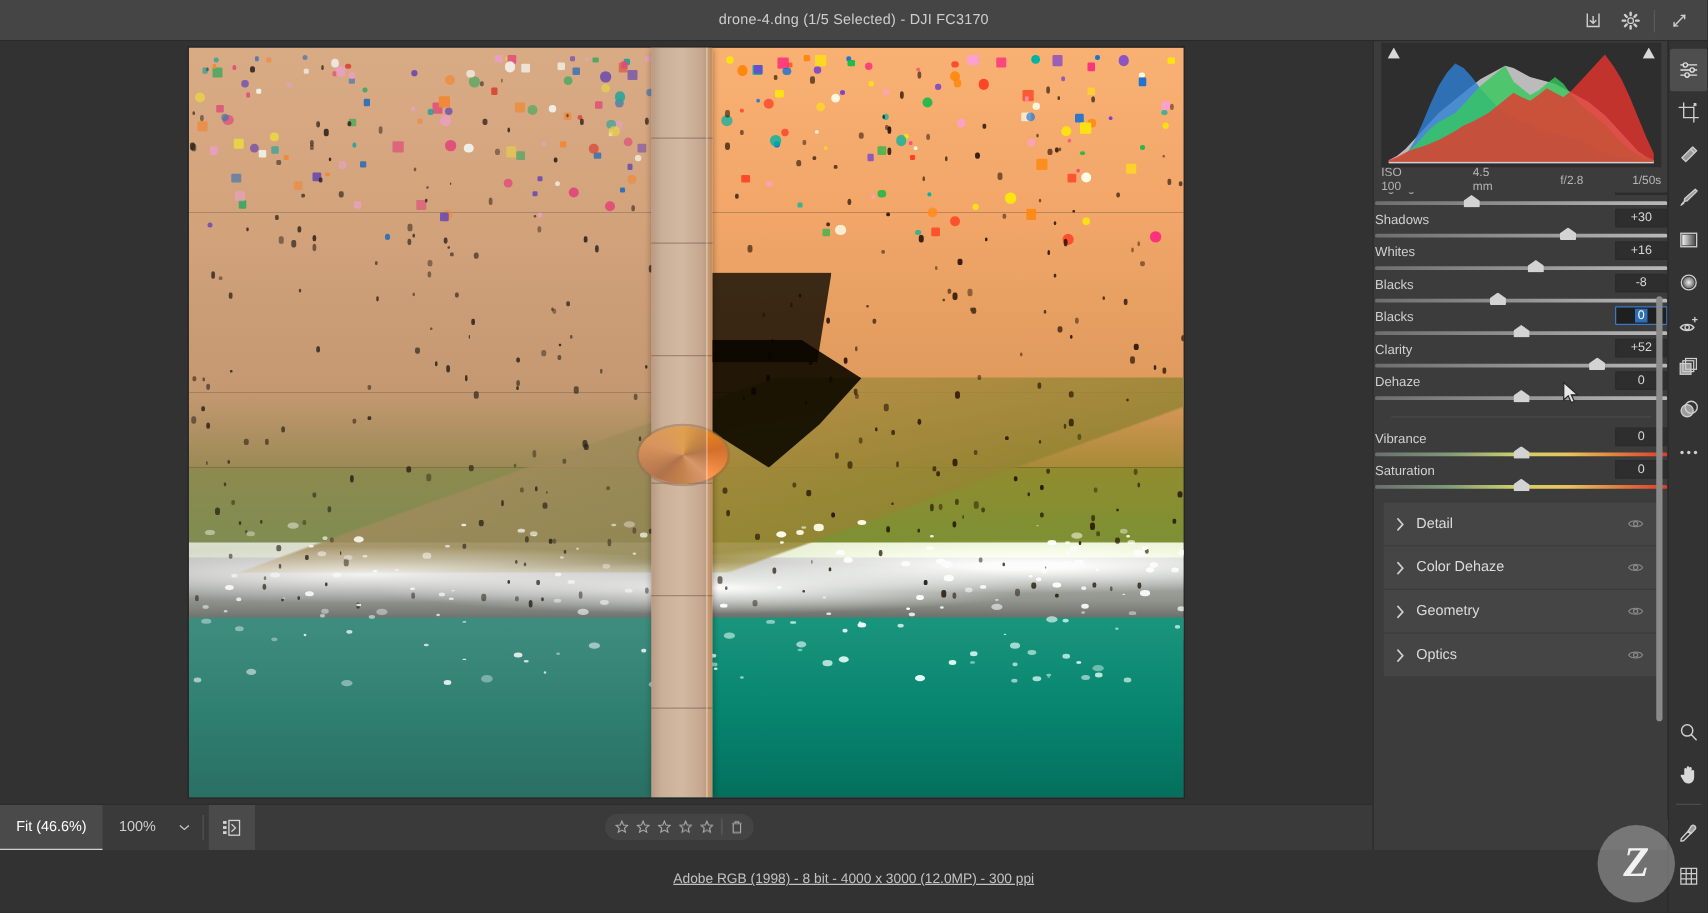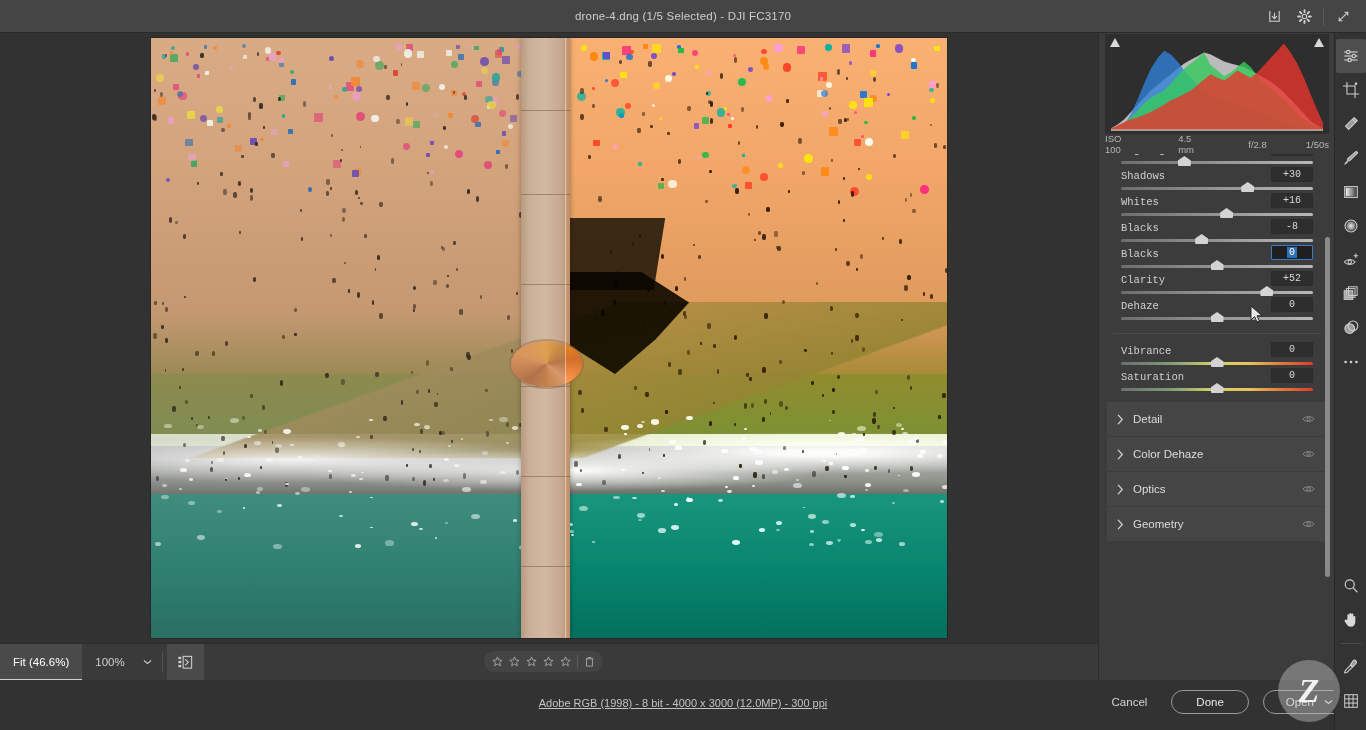--- a/index.html
+++ b/index.html
@@ -149,21 +149,21 @@
   .clip { position:absolute; width:10px; height:9px; background:#d9d9d9; top:4px;
           clip-path:polygon(50% 0,100% 100%,0 100%); }
   .clip.l { left:5px; } .clip.r { right:5px; }
   .exif {
     position:absolute; left:6px; top:101px; width:224px; height:20px;
     display:flex; align-items:center; justify-content:space-around;
     font-size:9.5px; color:#b5b5b5; background:#3c3c3c;gap:39px;
   }
 
   .scrollarea { position:absolute; left:0; top:121px; width:236px; height:526px; overflow:hidden; }
-  .slider-row { position:relative; height:26px; margin:0 22px;font-family:Liberation Mono, monospace; }
+  .slider-row { position:relative; height:26px; margin:0 1px; }
   .slider-row .lbl { position:absolute; left:0; top:2px; font-size:10.5px; color:#d0d0d0; }
   .slider-row .val {
     position:absolute; right:0; top:-1px; width:42px; height:15px;
     background:#2e2e2e; border:1px solid #2b2b2b; border-radius:1px;
     font-size:10px; color:#d8d8d8; text-align:center; line-height:13px;
   }
   .slider-row .val.focus { background:#1f1f1f; border:1px solid #3a78c8; }
   .slider-row .val.focus span { background:#2f6fb5; padding:0 2px; color:#fff; }
   .track {
     position:absolute; left:0; right:0; top:19px; height:3px;
@@ -1054,30 +1054,20 @@
       <svg width="18" height="14" viewBox="0 0 19 15" fill="none" stroke="#d8d8d8" stroke-width="1.1">
         <rect x="1.6" y="1.8" width="15.8" height="11.4"></rect>
         <path d="M9.5 1.8 v11.4"></path>
         <rect x="11" y="3.6" width="4.6" height="7.8" fill="#d8d8d8" stroke="none"></rect>
       </svg>
     </div>
   </div>
 
   <div class="footer">
     <div class="meta">Adobe RGB (1998) - 8 bit - 4000 x 3000 (12.0MP) - 300 ppi</div>
-    <div class="footer-actions">
-      <div class="btn-text">Cancel</div>
-      <div class="btn-pill">Done</div>
-      <div class="btn-pill split">
-        <span>Open</span>
-        <svg width="9" height="6" viewBox="0 0 10 6" fill="none" stroke="#e6e6e6" stroke-width="1.2">
-            <path d="M1 1.3 L5 4.7 L9 1.3"></path>
-          </svg>
-      </div>
-    </div>
   </div>
 
   <div class="rpanel">
 
     <div class="hist-wrap">
       <svg id="histsvg" width="224" height="100" viewBox="0 0 224 100">
           <path d="M 6 96 L 6.0 94.2 L 12.7 90.6 L 19.3 85.2 L 26.0 78.0 L 32.6 70.8 L 39.3 63.6 L 45.9 56.4 L 52.6 51.0 L 59.2 45.6 L 65.9 40.2 L 72.5 34.8 L 79.2 29.4 L 85.8 25.8 L 92.5 22.2 L 99.1 18.6 L 105.8 20.4 L 112.4 24.0 L 119.1 27.6 L 125.7 29.4 L 132.4 31.2 L 139.0 33.0 L 145.7 36.6 L 152.3 40.2 L 159.0 43.8 L 165.6 47.4 L 172.3 52.8 L 178.9 58.2 L 185.6 65.4 L 192.2 72.6 L 198.9 79.8 L 205.5 87.0 L 212.2 91.5 L 218.0 94.2 L 218 96 Z" fill="#d4d4d4" fill-opacity="0.85"></path>
           <path d="M 6 96 L 6.0 95.1 L 12.7 93.3 L 19.3 90.6 L 26.0 79.8 L 32.6 65.4 L 39.3 49.2 L 45.9 34.8 L 52.6 24.0 L 59.2 16.8 L 65.9 20.4 L 72.5 27.6 L 79.2 36.6 L 85.8 43.8 L 92.5 51.0 L 99.1 56.4 L 105.8 60.0 L 112.4 63.6 L 119.1 65.4 L 125.7 69.0 L 132.4 70.8 L 139.0 72.6 L 145.7 74.4 L 152.3 76.2 L 159.0 78.0 L 165.6 81.6 L 172.3 85.2 L 178.9 87.9 L 185.6 90.6 L 192.2 92.4 L 198.9 93.3 L 205.5 94.2 L 212.2 95.1 L 218.0 95.1 L 218 96 Z" fill="#2f7fd6" fill-opacity="0.8"></path>
           <path d="M 6 96 L 6.0 95.1 L 12.7 92.4 L 19.3 88.8 L 26.0 83.4 L 32.6 76.2 L 39.3 69.0 L 45.9 63.6 L 52.6 60.0 L 59.2 56.4 L 65.9 49.2 L 72.5 42.0 L 79.2 34.8 L 85.8 29.4 L 92.5 24.0 L 99.1 18.6 L 105.8 31.2 L 112.4 36.6 L 119.1 42.0 L 125.7 38.4 L 132.4 33.0 L 139.0 27.6 L 145.7 33.0 L 152.3 42.0 L 159.0 49.2 L 165.6 54.6 L 172.3 60.0 L 178.9 65.4 L 185.6 72.6 L 192.2 79.8 L 198.9 85.2 L 205.5 89.7 L 212.2 92.4 L 218.0 94.2 L 218 96 Z" fill="#35c95b" fill-opacity="0.8"></path>
           <path d="M 6 96 L 6.0 94.2 L 12.7 91.5 L 19.3 87.9 L 26.0 85.2 L 32.6 83.4 L 39.3 80.7 L 45.9 78.0 L 52.6 74.4 L 59.2 70.8 L 65.9 66.3 L 72.5 63.6 L 79.2 60.0 L 85.8 56.4 L 92.5 51.0 L 99.1 45.6 L 105.8 40.2 L 112.4 43.8 L 119.1 46.5 L 125.7 42.0 L 132.4 36.6 L 139.0 40.2 L 145.7 43.8 L 152.3 38.4 L 159.0 31.2 L 165.6 24.0 L 172.3 16.8 L 178.9 9.6 L 185.6 18.6 L 192.2 29.4 L 198.9 43.8 L 205.5 60.0 L 212.2 76.2 L 218.0 88.8 L 218 96 Z" fill="#e8352e" fill-opacity="0.8"></path>
@@ -1181,35 +1171,35 @@
                 <circle cx="7" cy="5" r="1.8"></circle>
               </svg>
             </span>
           </div>
           <div class="section">
             <span class="chev">
               <svg width="7" height="11" viewBox="0 0 8 12" fill="none" stroke="#cfcfcf" stroke-width="1.5" stroke-linecap="round">
                 <path d="M1.5 1 L6 6 L1.5 11"></path>
               </svg>
             </span>
-            <span class="sname">Optics</span>
+            <span class="sname">Geometry</span>
             <span class="eye">
               <svg width="13" height="10" viewBox="0 0 14 10" fill="none" stroke="#c2c2c2" stroke-width="1">
                 <path d="M1 5 C3 1.6 11 1.6 13 5 C11 8.4 3 8.4 1 5 Z"></path>
                 <circle cx="7" cy="5" r="1.8"></circle>
               </svg>
             </span>
           </div>
           <div class="section">
             <span class="chev">
               <svg width="7" height="11" viewBox="0 0 8 12" fill="none" stroke="#cfcfcf" stroke-width="1.5" stroke-linecap="round">
                 <path d="M1.5 1 L6 6 L1.5 11"></path>
               </svg>
             </span>
-            <span class="sname">Geometry</span>
+            <span class="sname">Optics</span>
             <span class="eye">
               <svg width="13" height="10" viewBox="0 0 14 10" fill="none" stroke="#c2c2c2" stroke-width="1">
                 <path d="M1 5 C3 1.6 11 1.6 13 5 C11 8.4 3 8.4 1 5 Z"></path>
                 <circle cx="7" cy="5" r="1.8"></circle>
               </svg>
             </span>
           </div>
         </div>
     </div>
 

